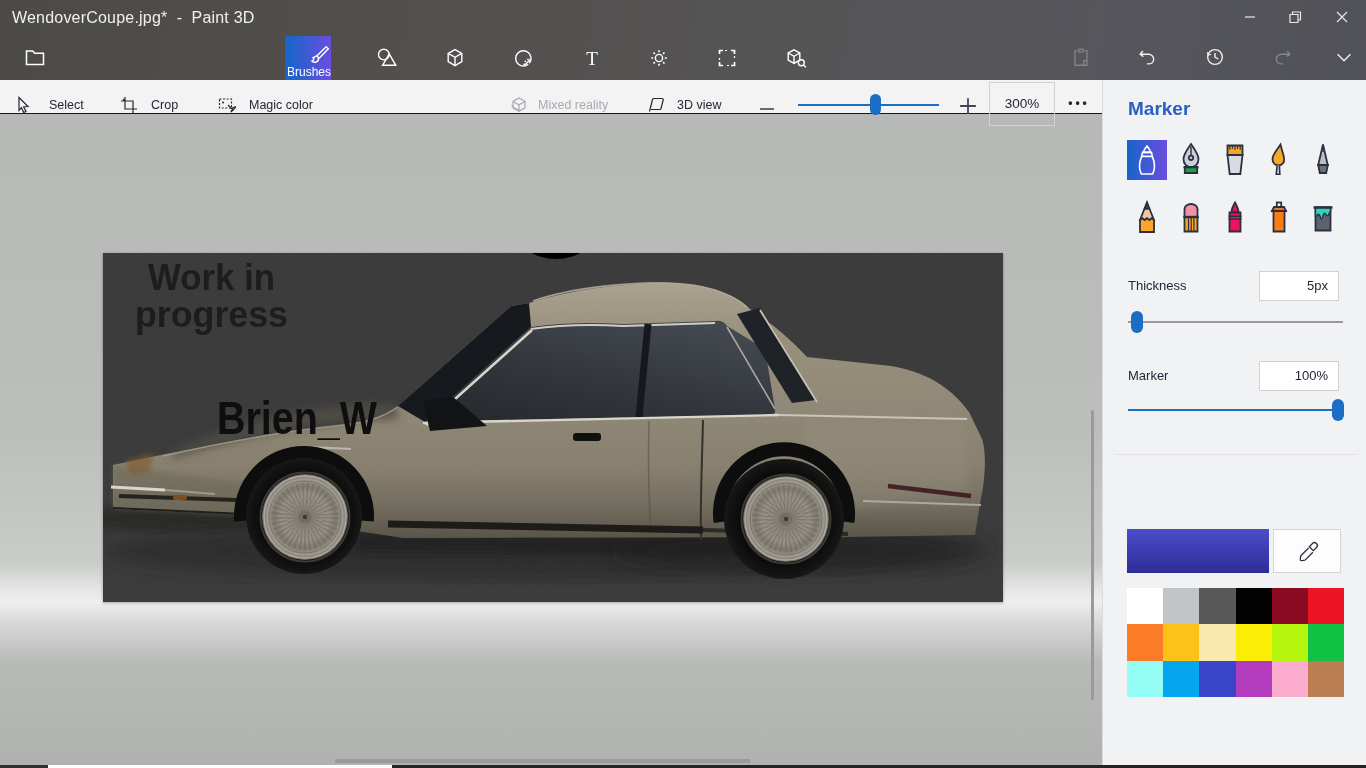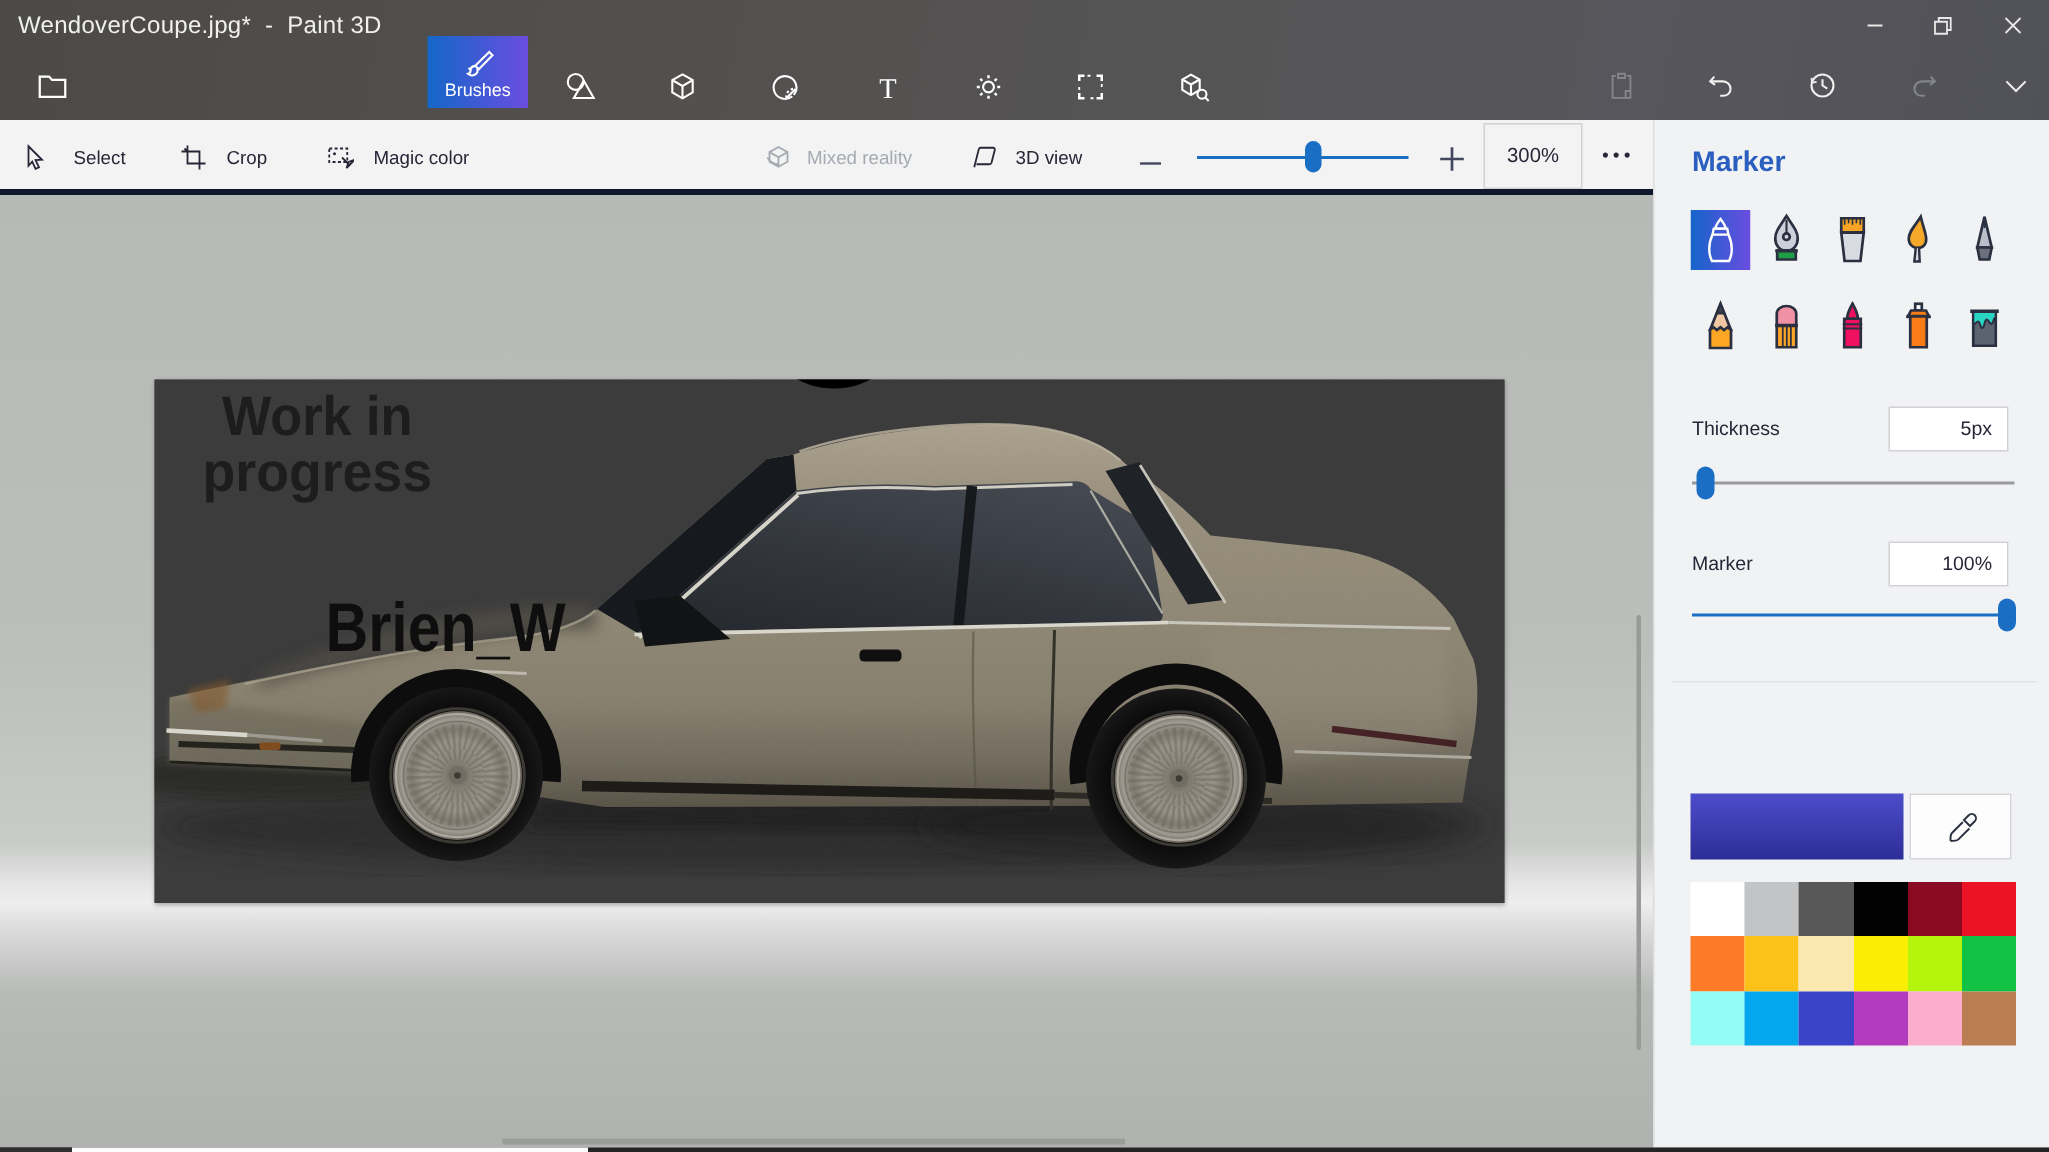--- a/index.html
+++ b/index.html
@@ -1,27 +1,27 @@
 <!DOCTYPE html>
 <html><head><meta charset="utf-8"><style>
 *{margin:0;padding:0;box-sizing:border-box}
 html,body{width:1366px;height:768px;overflow:hidden;font-family:"Liberation Sans",sans-serif}
 #app{position:relative;width:1366px;height:768px;background:#b7b9b7}
 
 #titlebar{position:absolute;left:0;top:0;width:1366px;height:80px;
  background:linear-gradient(100deg,#4c4a47 0%,#524f4d 30%,#555454 55%,#56565c 80%,#515158 100%)}
 #title{position:absolute;left:12px;top:9px;color:#f0f0f0;font-size:16px;letter-spacing:.2px}
 .winbtn{position:absolute;top:0;width:46px;height:33px;color:#e8e8e8}
-#brushbtn{position:absolute;left:285px;top:24px;width:67px;height:48px;
- background:linear-gradient(90deg,#1467c8,#6a4de0);color:#fff;text-align:center}
+#brushbtn{position:absolute;left:285px;top:36px;width:46px;height:48px;
+ background:linear-gradient(90deg,#1467c8,#6a4de0);color:#fff;text-align:right}
 #brushbtn span{position:absolute;left:0;right:0;bottom:5px;font-size:12px}
 .tabicon{position:absolute;top:46px;width:24px;height:24px}
 .actico{position:absolute;top:46px;width:22px;height:22px}
 
-#toolbar2{position:absolute;left:0;top:80px;width:1102px;height:50px;background:#f2f3f2;border-bottom:4px solid #0f172a}
+#toolbar2{position:absolute;left:0;top:80px;width:1102px;height:34px;background:#f2f3f2;border-bottom:1px solid #0f172a}
 #toolbar2 .lbl{position:absolute;top:18px;font-size:12.5px;color:#262637}
 #toolbar2 .glbl{color:#a6aab2}
 .t2ico{position:absolute;top:16px;width:18px;height:18px}
 #zoombox{position:absolute;left:989px;top:2px;width:66px;height:44px;border:1px solid #d2d2d6;font-size:13.5px;color:#262637;text-align:center;line-height:42px}
 #dots{position:absolute;left:1064px;top:16px;width:30px;text-align:center;font-size:12px;color:#262637;letter-spacing:3px;font-weight:bold}
 
 #workspace{position:absolute;left:0;top:130px;width:1102px;height:635px;
  background:linear-gradient(180deg,#b7b9b7 0px,#bcbebc 300px,#c9cbc9 432px,#e7e8e7 462px,#edeeed 472px,#d8d9d8 492px,#b8bab8 532px,#b0b2b0 635px)}
 #canvas{position:absolute;left:103px;top:123px;width:900px;height:349px;background:#3a3a3a;box-shadow:0 1px 3px rgba(0,0,0,.3)}
 #vscroll{position:absolute;left:1091px;top:280px;width:3px;height:290px;background:#999b99;border-radius:2px}

